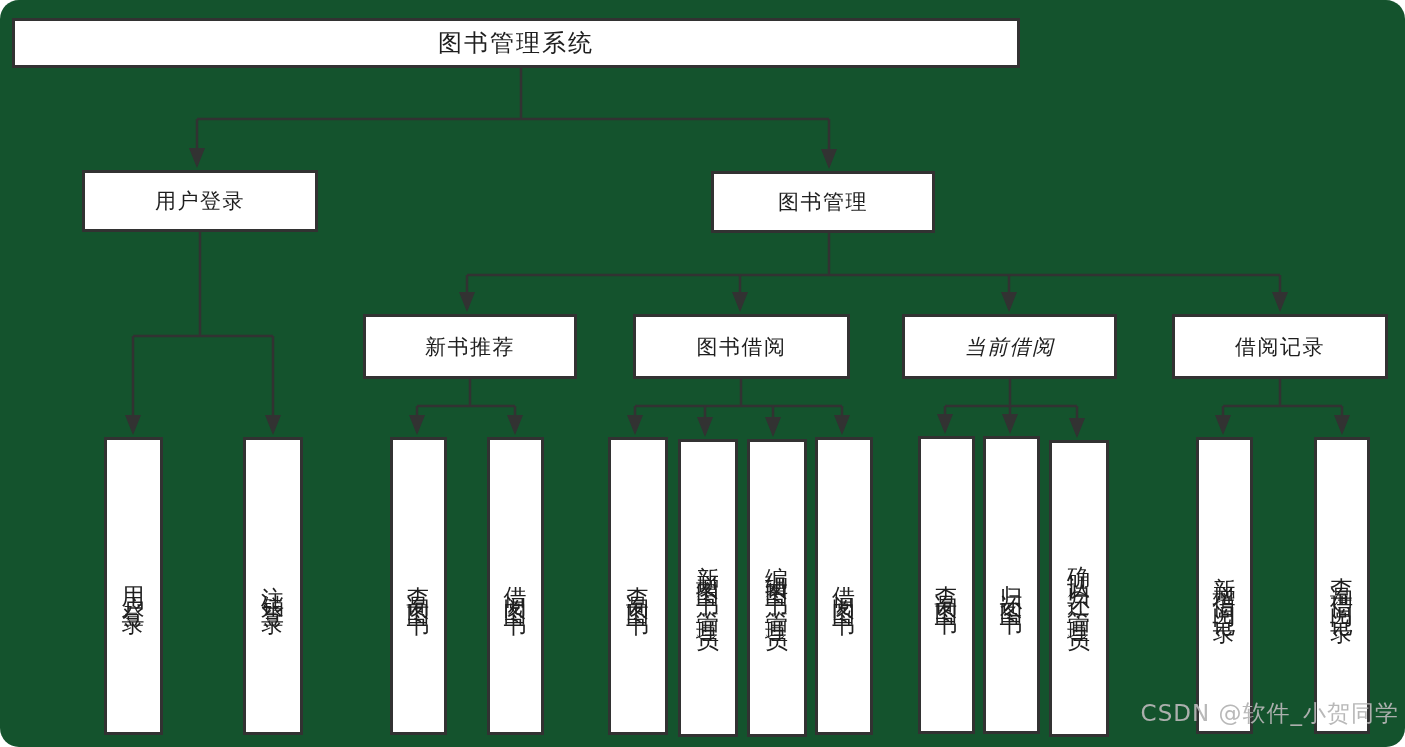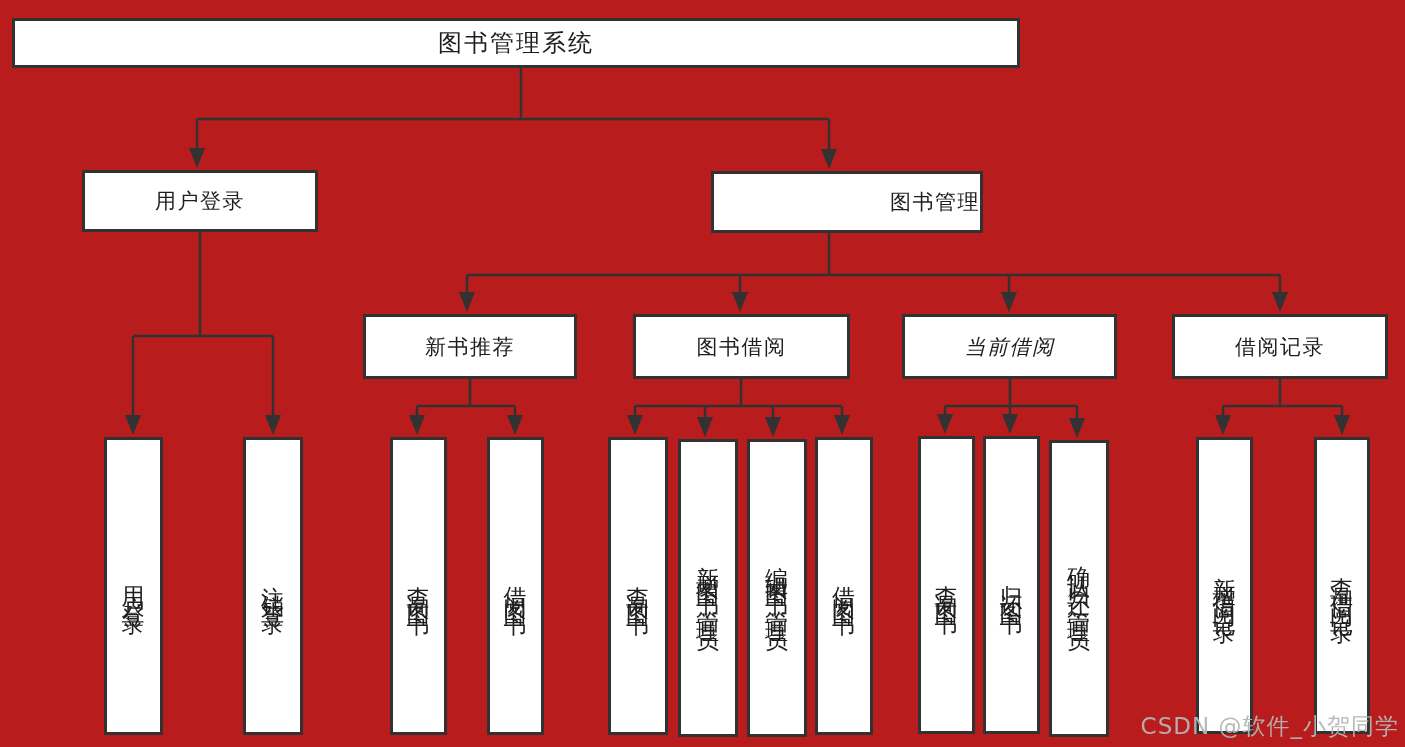--- a/index.html
+++ b/index.html
@@ -1,36 +1,36 @@
 <!DOCTYPE html>
 <html><head>
 <meta charset="utf-8">
 <style>
   html,body{margin:0;padding:0;background:#ffffff;}
   .stage{
-    position:relative;width:1405px;height:747px;background:#b91c1c;
-    font-family:"DejaVu Sans",sans-serif;overflow:hidden;
+    position:relative;width:1405px;height:747px;background:#14532d;
+    font-family:"DejaVu Sans",sans-serif;overflow:hidden;border-radius:19px;
   }
   .connectors{position:absolute;left:0;top:0;z-index:1;}
   .node{
     position:absolute;box-sizing:border-box;background:#ffffff;
     border:3px solid #323232;color:#1e1e1e;z-index:2;
     display:flex;align-items:center;justify-content:center;
   }
   .hnode{letter-spacing:1.5px;}
   .root-node{font-size:24px;letter-spacing:2px;}
   .l2{font-size:21px;}
   .l3{font-size:21px;}
   .vnode span{
     writing-mode:vertical-rl;text-orientation:mixed;
     font-size:23px;line-height:1.05;letter-spacing:9px;
     color:#1e1e1e;white-space:nowrap;
   }
   .watermark{
-    position:absolute;right:6px;bottom:5px;z-index:5;
+    position:absolute;right:6px;bottom:18px;z-index:5;
     font-size:23px;color:rgba(180,180,180,0.95);letter-spacing:1px;
     white-space:nowrap;
   }
 </style>
 </head>
 <body>
 
 <div class="stage">
 
   <svg class="connectors" width="1405" height="747" viewBox="0 0 1405 747">
@@ -69,21 +69,21 @@
     <path d="M1342 406 V431" fill="none" stroke="#323232" stroke-width="2.5" marker-end="url(#arrow)"></path>
   </svg>
 
   <div class="node hnode root-node" style="left:12px;top:18px;width:1008px;height:50px;">
     <span>图书管理系统</span>
   </div>
 
   <div class="node hnode l2" style="left:82px;top:170px;width:236px;height:62px;">
     <span>用户登录</span>
   </div>
-  <div class="node hnode l2" style="left:711px;top:171px;width:272px;height:62px;justify-content:flex-end;">
+  <div class="node hnode l2" style="left:711px;top:171px;width:224px;height:62px;">
     <span>图书管理</span>
   </div>
 
   <div class="node hnode l3" style="left:633px;top:314px;width:217px;height:65px;">
     <span>图书借阅</span>
   </div>
   <div class="node hnode l3" style="left:363px;top:314px;width:214px;height:65px;">
     <span>新书推荐</span>
   </div>
   <div class="node hnode l3" style="left:902px;top:314px;width:215px;height:65px;font-style:italic;">

